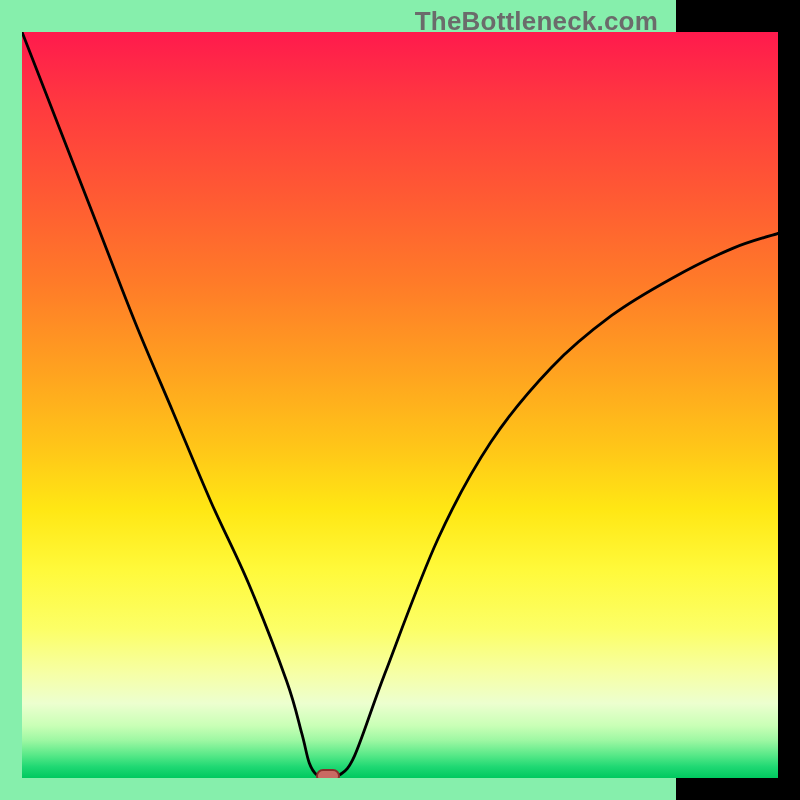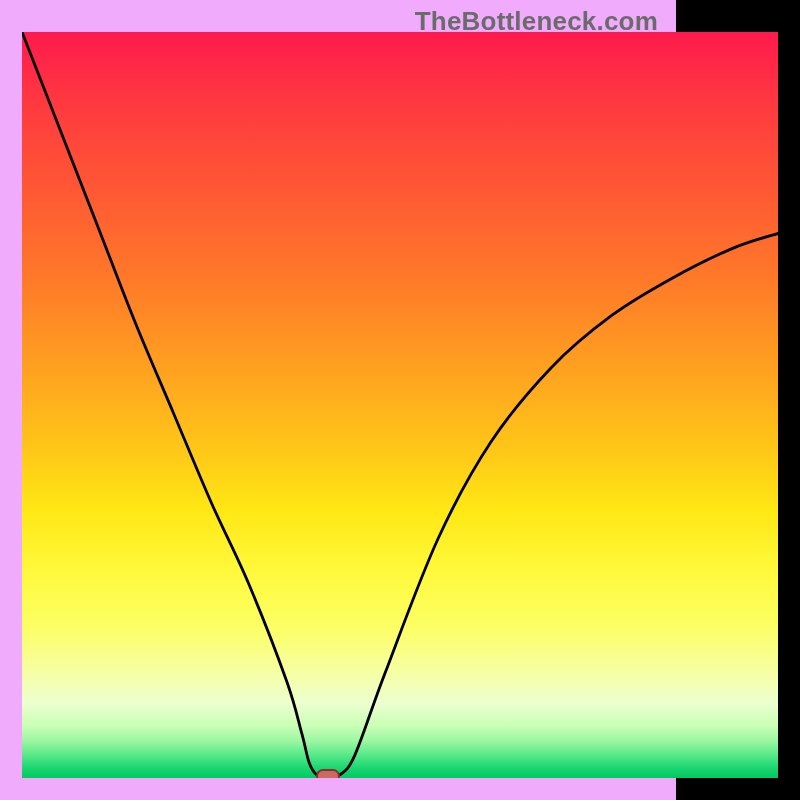--- a/index.html
+++ b/index.html
@@ -1,21 +1,21 @@
 <!DOCTYPE html>
 <html><head>
 <meta charset="utf-8">
 <style>
   * { margin: 0; padding: 0; box-sizing: border-box; }
   html, body { width: 800px; height: 800px; overflow: hidden; background: #000; }
   .frame {
     position: relative;
     width: 676px;
     height: 800px;
-    background: #f0abfc;
+    background: #86efac;
   }
   .watermark {
     position: absolute;
     top: 6px;
     right: 18px;
     font-family: Arial, Helvetica, sans-serif;
     font-size: 26px;
     font-weight: 600;
     color: #6b6b6b;
     letter-spacing: 0.2px;

